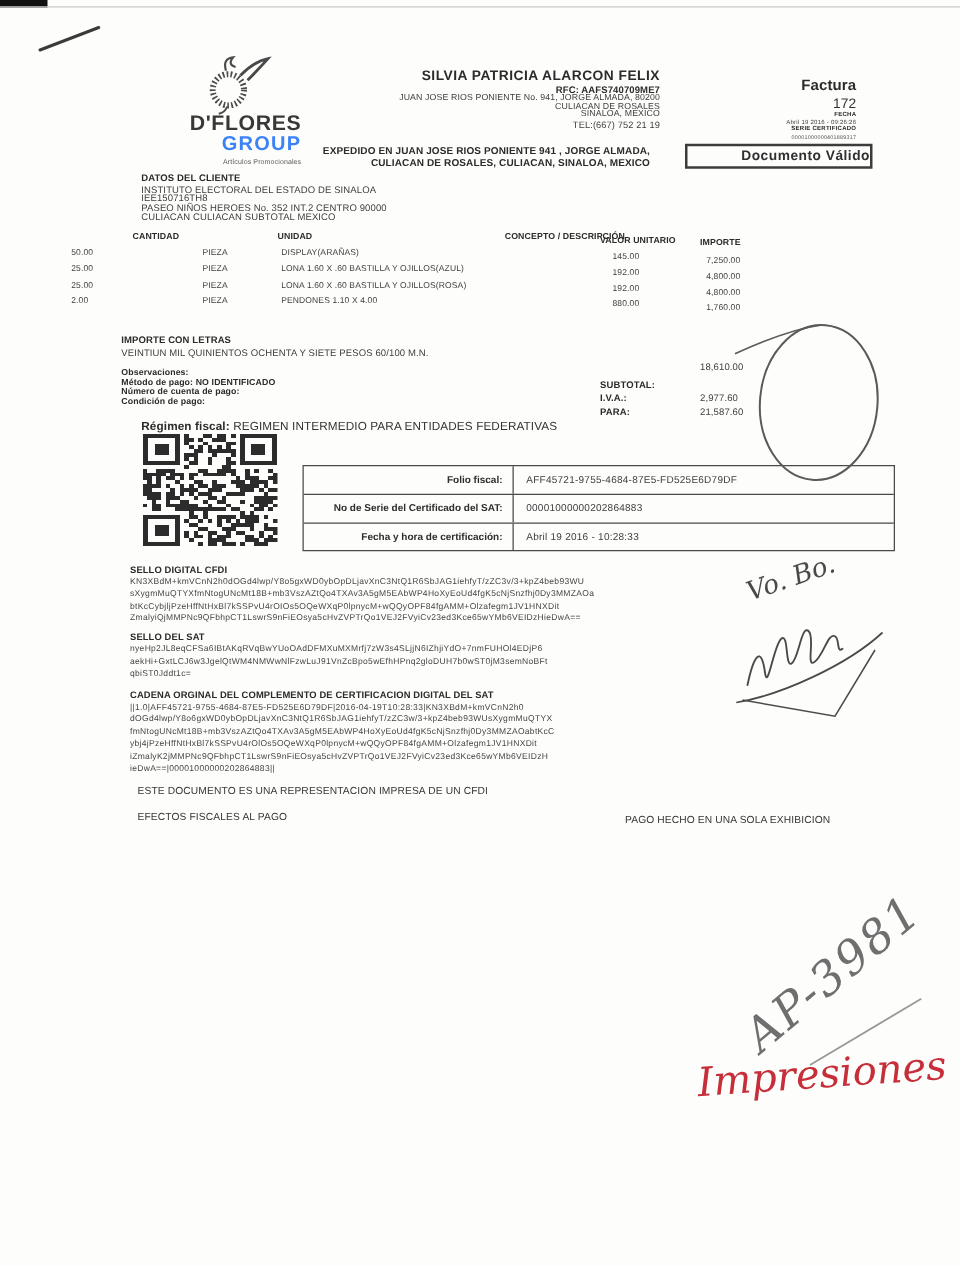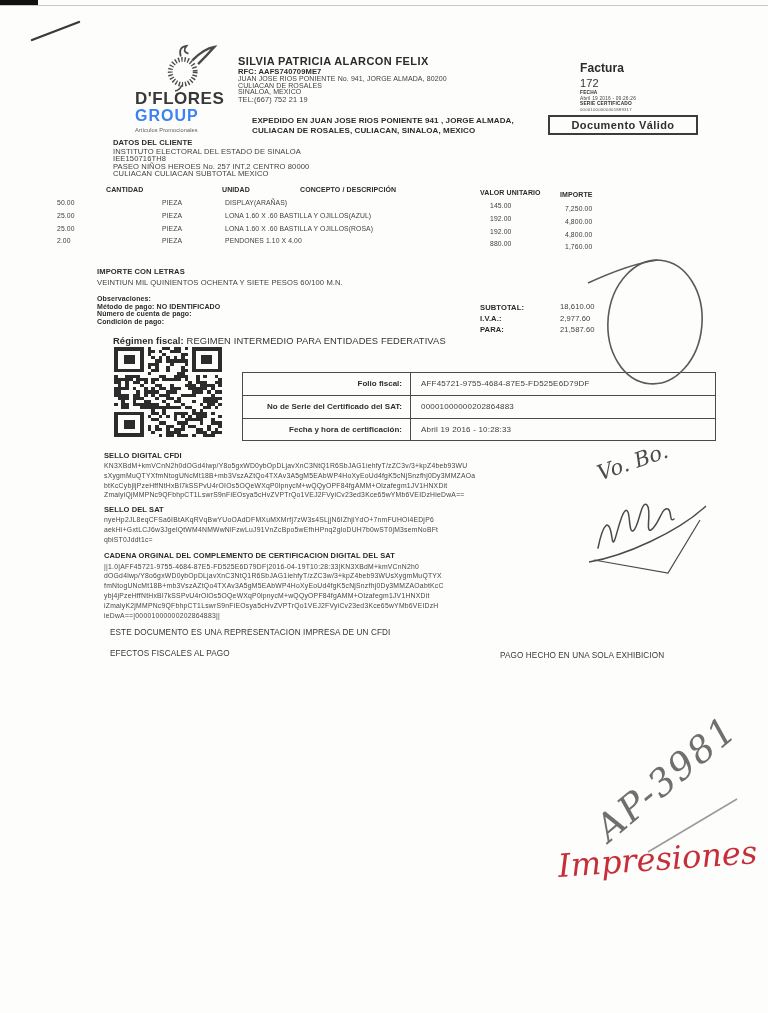--- a/index.html
+++ b/index.html
@@ -1,29 +1,29 @@
 <!DOCTYPE html>
 <html><head>
 <meta charset="utf-8">
 <style>
   *{margin:0;padding:0;box-sizing:border-box}
   html,body{width:768px;height:1013px;background:#fff}
   .page{position:relative;width:768px;height:1013px;background:#fdfdfc;overflow:hidden;
         font-family:"Liberation Sans",sans-serif;color:#3d3d3d}
   .t{position:absolute;white-space:nowrap;color:#3e3e3e;letter-spacing:.1px}
   .b{font-weight:bold;color:#2b2b2b}
-  .ctr{text-align:left}
+  .ctr{text-align:right}
   .rt{text-align:left}
   .tiny{font-size:4.8px;letter-spacing:.2px}
   
   .corner-black{position:absolute;left:0;top:0;width:38px;height:6px;background:#111}
   .top-line{position:absolute;left:0;top:5px;width:768px;height:1px;background:#c9c9c9}
   
   .valid-box{position:absolute;left:548px;top:115px;width:150px;height:20px;
-             border:2px solid #3c3c3c;text-align:center;line-height:16px;
+             border:2px solid #3c3c3c;text-align:right;line-height:16px;
              font-weight:bold;font-size:11px;color:#303030;letter-spacing:.4px}
   
   .certtbl{position:absolute;left:242px;top:372px;width:474px;border:1.2px solid #4a4a4a}
   .certrow{display:flex;height:22.4px}
   .certrow + .certrow{border-top:1.2px solid #4a4a4a}
   .certlabel{width:168px;text-align:right;padding-right:8px;font-weight:bold;
              font-size:8px;line-height:22px;border-right:1.2px solid #4a4a4a;color:#2e2e2e}
   .certval{padding-left:10px;font-size:8px;line-height:22px;color:#3d3d3d;letter-spacing:.2px}
   
   .mini{font-size:6.8px;line-height:9.8px;letter-spacing:.25px;color:#454545;white-space:nowrap}
@@ -67,21 +67,21 @@
   <div class="t ctr" style="left:580px;top:77px;width:105px;font-size:11px;color:#333">172</div>
   <div class="t b ctr tiny" style="left:580px;top:90px;width:105px">FECHA</div>
   <div class="t ctr tiny" style="left:580px;top:95.5px;width:105px">Abril 19 2016 - 09:26:26</div>
   <div class="t b ctr tiny" style="left:580px;top:101px;width:105px">SERIE CERTIFICADO</div>
   <div class="t ctr" style="left:580px;top:106.5px;width:105px;font-size:4.3px;letter-spacing:.2px;color:#555">00001000000401889317</div>
   <div class="valid-box">Documento Válido</div>
 
   <div class="t b" style="left:113px;top:138px;font-size:7.6px">DATOS DEL CLIENTE</div>
   <div class="t" style="left:113px;top:146.5px;font-size:7.6px">INSTITUTO ELECTORAL DEL ESTADO DE SINALOA</div>
   <div class="t" style="left:113px;top:154px;font-size:7.6px">IEE150716TH8</div>
-  <div class="t" style="left:113px;top:161.5px;font-size:7.6px">PASEO NIÑOS HEROES No. 257 INT.2 CENTRO 80000</div>
+  <div class="t" style="left:113px;top:161.5px;font-size:7.6px">PASEO NIÑOS HEROES No. 352 INT.2 CENTRO 90000</div>
   <div class="t" style="left:113px;top:169px;font-size:7.6px">CULIACAN CULIACAN SUBTOTAL MEXICO</div>
 
   <div class="t b" style="left:106px;top:186px;font-size:7px">CANTIDAD</div>
   <div class="t b" style="left:222px;top:186px;font-size:7px">UNIDAD</div>
   <div class="t b ctr" style="left:300px;top:186px;width:200px;font-size:7px">CONCEPTO / DESCRIPCIÓN</div>
   <div class="t b rt" style="left:480px;top:189px;width:100px;font-size:7px">VALOR UNITARIO</div>
   <div class="t b rt" style="left:560px;top:191px;width:100px;font-size:7px">IMPORTE</div>
 
   <div>
     <div class="t" style="left:57px;top:199px;font-size:6.8px">50.00</div>
@@ -114,21 +114,21 @@
 
   <div class="t b" style="left:97px;top:267px;font-size:7.6px">IMPORTE CON LETRAS</div>
   <div class="t" style="left:97px;top:278px;font-size:7.6px">VEINTIUN MIL QUINIENTOS OCHENTA Y SIETE PESOS 60/100 M.N.</div>
 
   <div class="t b" style="left:97px;top:295px;font-size:7px">Observaciones:</div>
   <div class="t b" style="left:97px;top:302.5px;font-size:7px">Método de pago: NO IDENTIFICADO</div>
   <div class="t b" style="left:97px;top:310px;font-size:7px">Número de cuenta de pago:</div>
   <div class="t b" style="left:97px;top:317.5px;font-size:7px">Condición de pago:</div>
 
   <div class="t b rt" style="left:480px;top:303px;width:121px;font-size:7.6px">SUBTOTAL:</div>
-  <div class="t rt" style="left:560px;top:302px;width:133px;font-size:7.6px">18,610.00</div>
+  <div class="t rt" style="left:560px;top:289px;width:133px;font-size:7.6px">18,610.00</div>
   <div class="t b rt" style="left:480px;top:314px;width:121px;font-size:7.6px">I.V.A.:</div>
   <div class="t rt" style="left:560px;top:314px;width:133px;font-size:7.6px">2,977.60</div>
   <div class="t b rt" style="left:480px;top:325px;width:121px;font-size:7.6px">PARA:</div>
   <div class="t rt" style="left:560px;top:325px;width:133px;font-size:7.6px">21,587.60</div>
 
   <div class="t" style="left:113px;top:335px;font-size:9.4px">
     <span class="b">Régimen fiscal:</span>
     <span style="color:#343434">REGIMEN INTERMEDIO PARA ENTIDADES FEDERATIVAS</span>
   </div>
 

